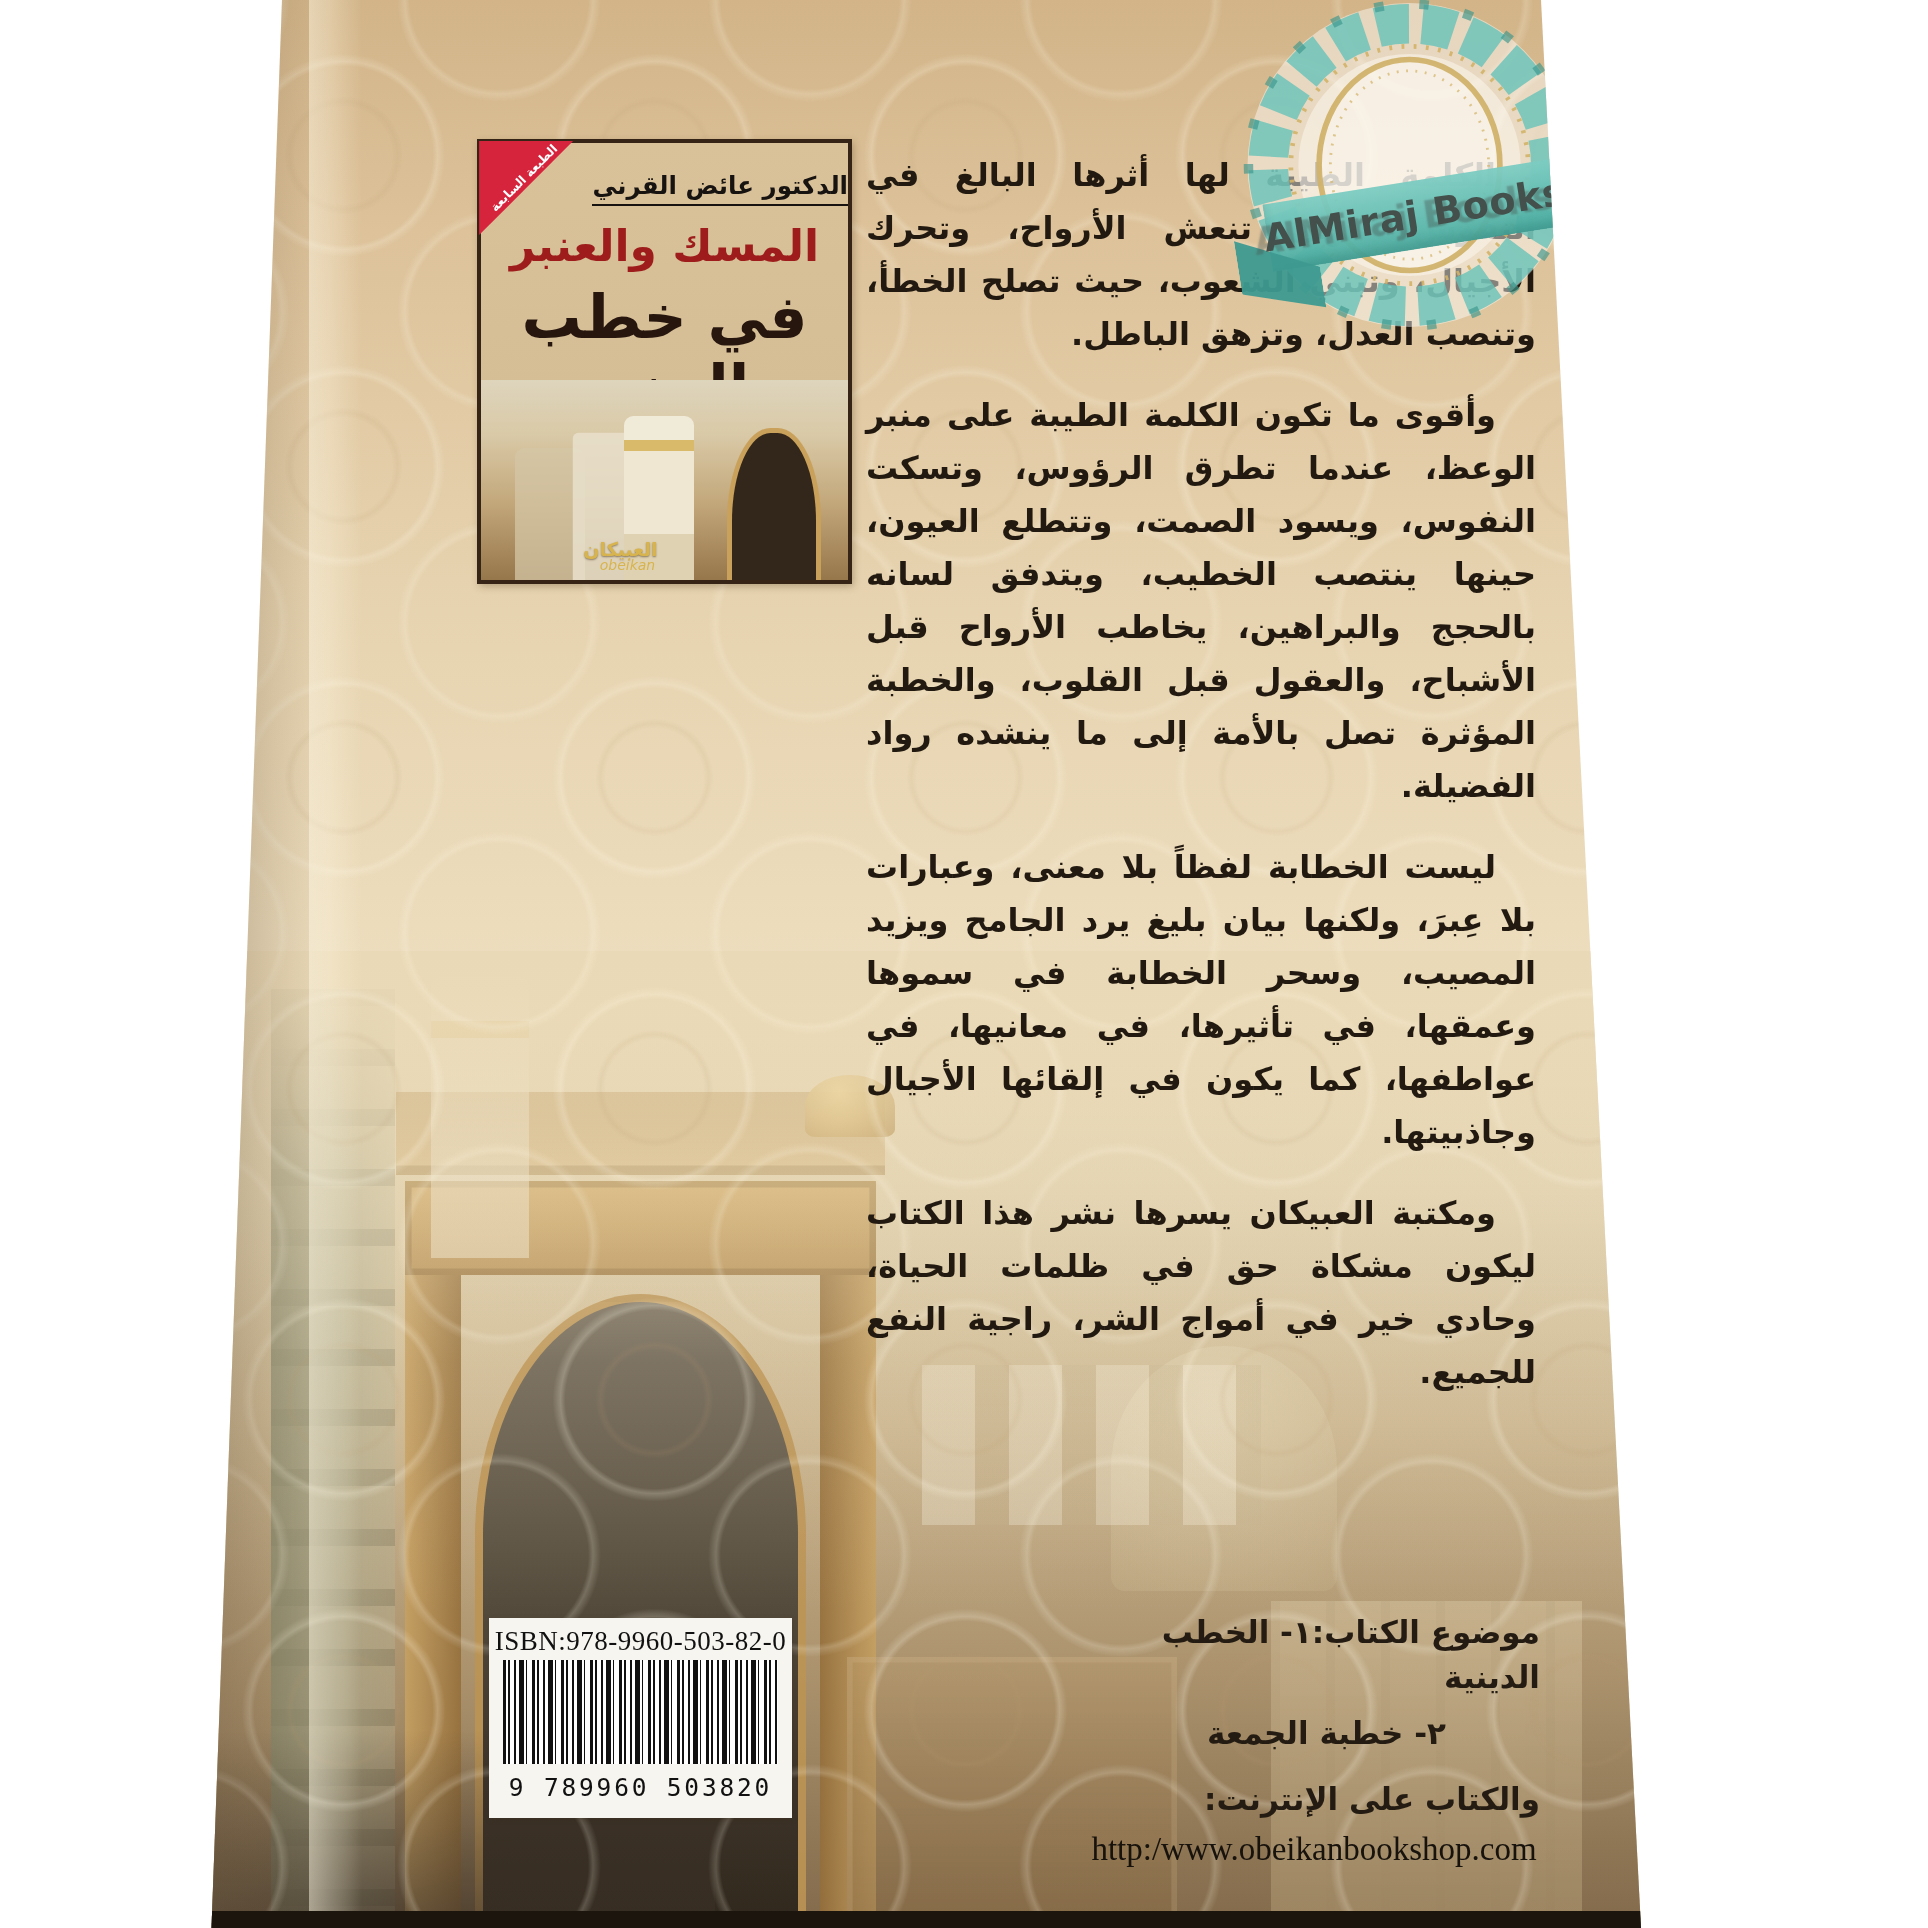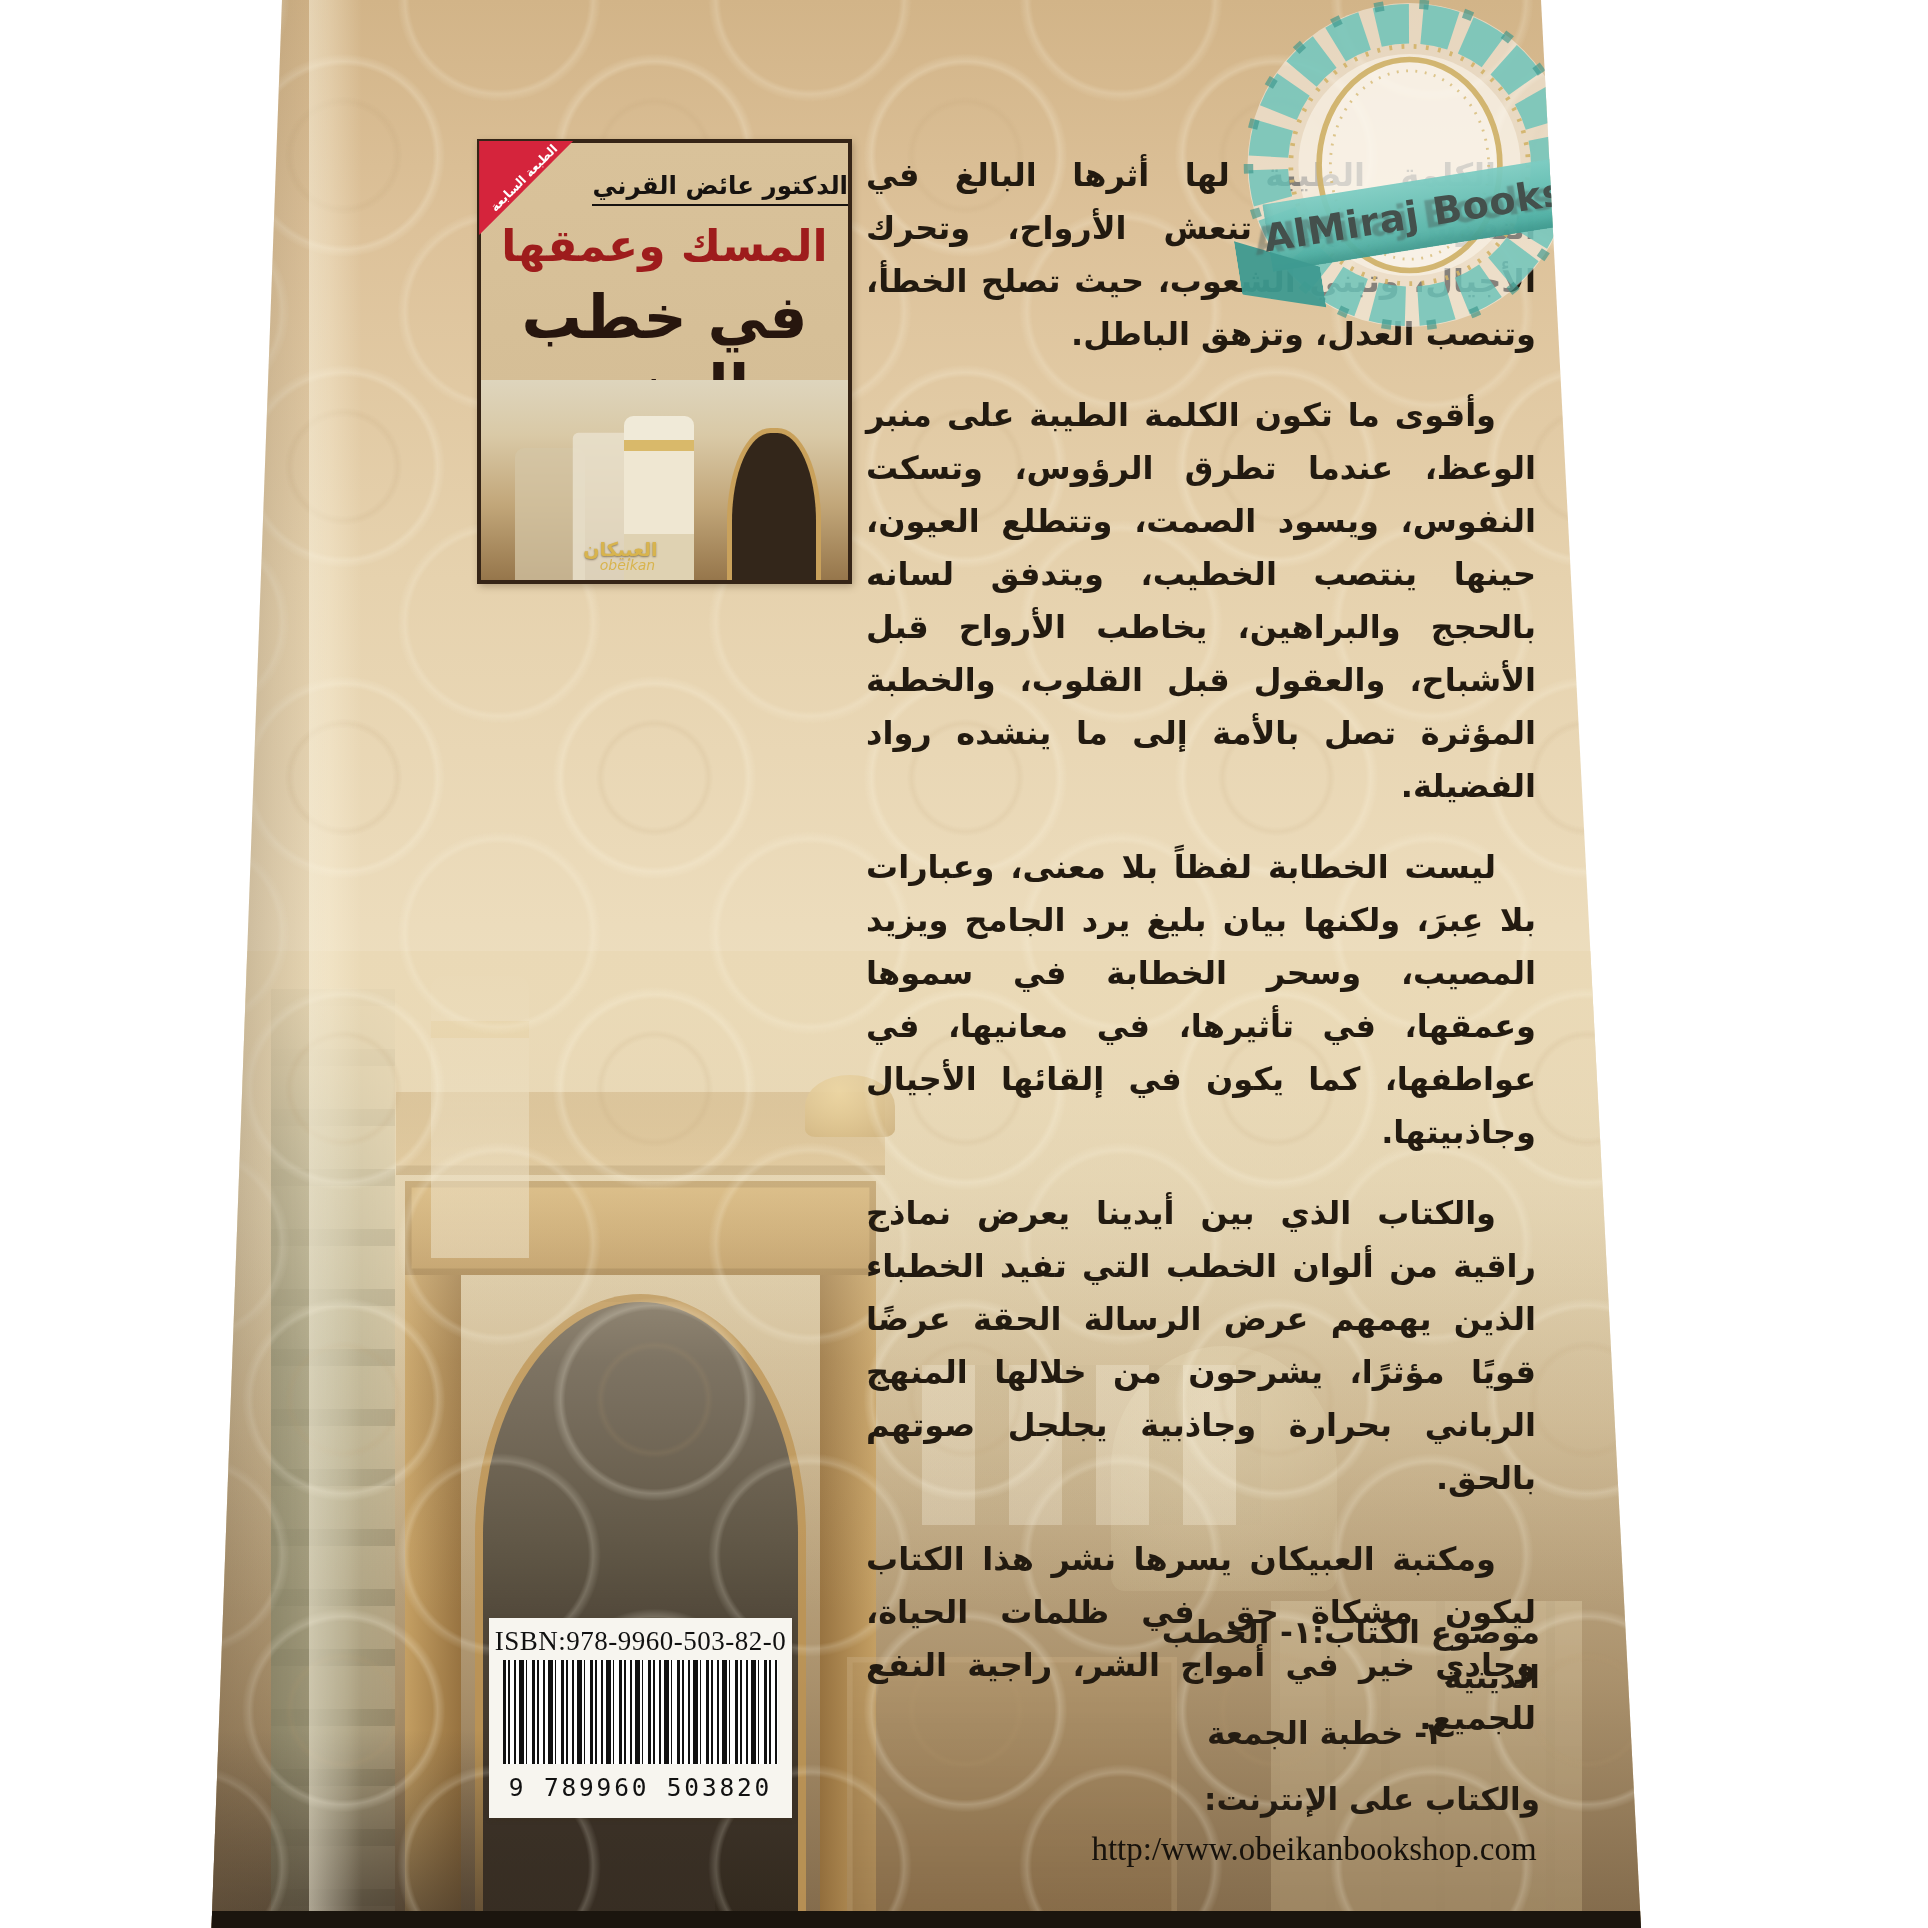--- a/index.html
+++ b/index.html
@@ -166,35 +166,34 @@
     <div class="spine-shade"></div>
     <div class="spine-highlight"></div>
 
     <div class="thumb">
       <div class="thumb-corner">
         <span>الطبعة السابعة</span>
       </div>
       <div class="thumb-author">
         <span>الدكتور عائض القرني</span>
       </div>
-      <div class="thumb-title1">المسك وعمقها</div>
+      <div class="thumb-title1">المسك والعنبر</div>
       <div class="thumb-title2">في خطب المنبر</div>
       <div class="thumb-photo">
         <div class="thumb-logo">
           <span class="ar">العبيكان</span>
           <span class="en">obeikan</span>
         </div>
       </div>
     </div>
 
     <div class="text-block">
       <p>الكلمة الطيبة لها أثرها البالغ في النفوس، فهي تنعش الأرواح، وتحرك الأجيال، وتبني الشعوب، حيث تصلح الخطأ، وتنصب العدل، وتزهق الباطل.</p>
       <p>وأقوى ما تكون الكلمة الطيبة على منبر الوعظ، عندما تطرق الرؤوس، وتسكت النفوس، ويسود الصمت، وتتطلع العيون، حينها ينتصب الخطيب، ويتدفق لسانه بالحجج والبراهين، يخاطب الأرواح قبل الأشباح، والعقول قبل القلوب، والخطبة المؤثرة تصل بالأمة إلى ما ينشده رواد الفضيلة.</p>
       <p>ليست الخطابة لفظاً بلا معنى، وعبارات بلا عِبرَ، ولكنها بيان بليغ يرد الجامح ويزيد المصيب، وسحر الخطابة في سموها وعمقها، في تأثيرها، في معانيها، في عواطفها، كما يكون في إلقائها الأجيال وجاذبيتها.</p>
-      <p>والكتاب الذي بين أيدينا يعرض نماذج راقية من ألوان الخطب التي تفيد الخطباء الذين يهمهم عرض الرسالة الحقة عرضًا قويًا مؤثرًا، يشرحون من خلالها المنهج الرباني بحرارة وجاذبية يجلجل صوتهم بالحق.</p>
       <p>ومكتبة العبيكان يسرها نشر هذا الكتاب ليكون مشكاة حق في ظلمات الحياة، وحادي خير في أمواج الشر، راجية النفع للجميع.</p>
     </div>
 
     <svg class="mandala" width="339" height="358" viewBox="0 0 360 380">
       <circle cx="180" cy="190" r="172" fill="rgba(255,255,255,0.45)"></circle>
       <circle cx="180" cy="190" r="150" fill="none" stroke="rgba(102,194,184,0.8)" stroke-width="42" stroke-dasharray="34 14"></circle>
       <circle cx="180" cy="190" r="171" fill="none" stroke="rgba(60,150,140,0.65)" stroke-width="10" stroke-dasharray="10 38"></circle>
       <circle cx="180" cy="190" r="126" fill="none" stroke="rgba(210,178,104,0.9)" stroke-width="5" stroke-dasharray="3 10"></circle>
       <circle cx="180" cy="190" r="118" fill="rgba(253,250,242,0.5)"></circle>
       <ellipse cx="180" cy="190" rx="96" ry="112" fill="rgba(255,253,247,0.35)" stroke="rgba(208,178,106,0.95)" stroke-width="6"></ellipse>

